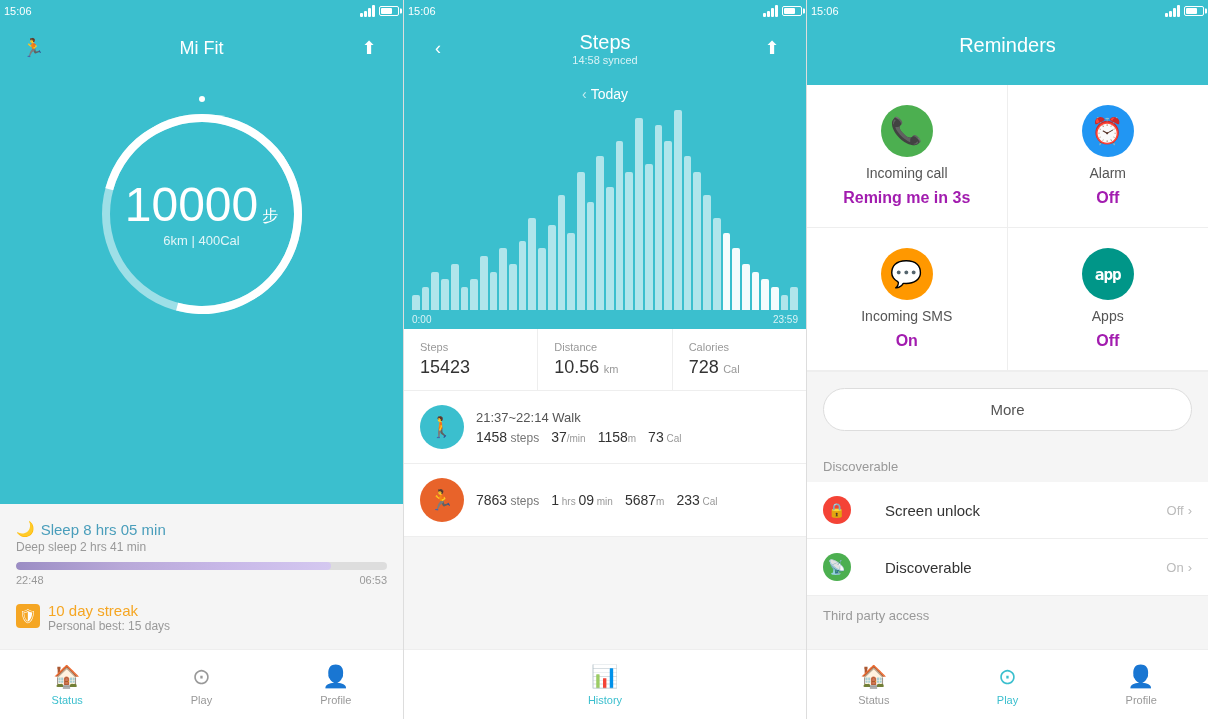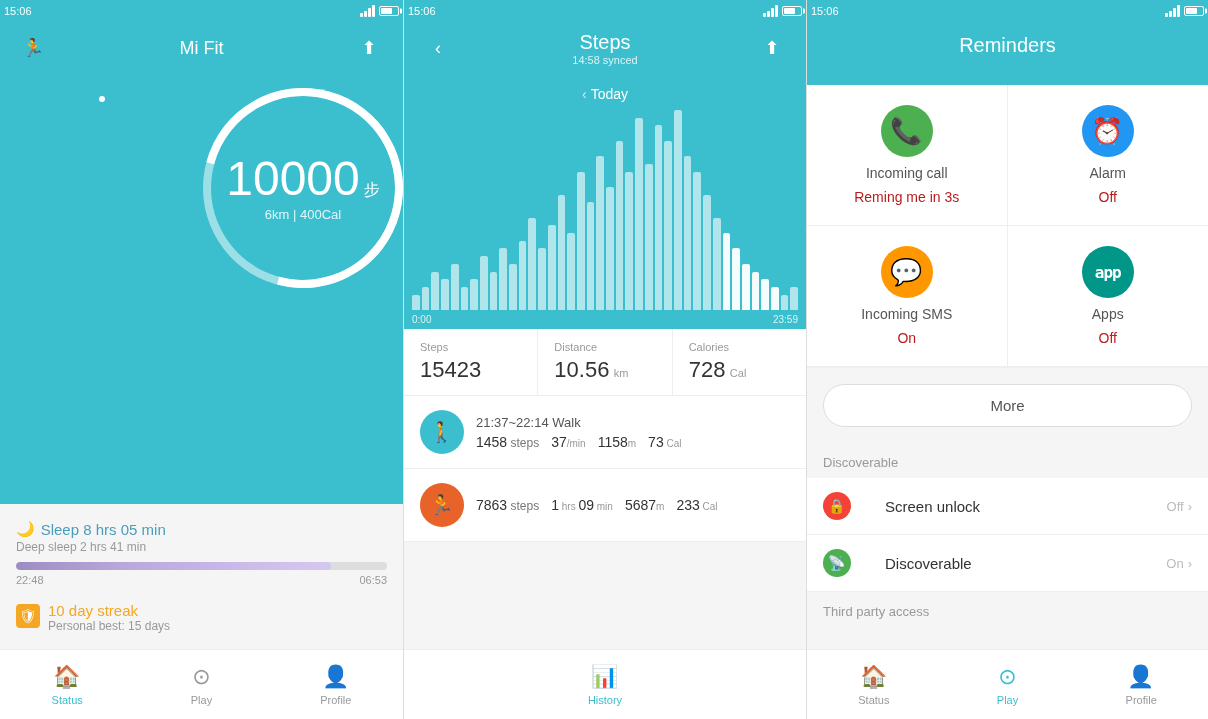--- a/index.html
+++ b/index.html
@@ -4,21 +4,21 @@
   <style>
     * { margin: 0; padding: 0; box-sizing: border-box; }
     body { font-family: -apple-system, 'Helvetica Neue', Arial, sans-serif; width: 1208px; height: 719px; overflow: hidden; display: flex; flex-direction: column; }
 
     .screens-container { display: flex; width: 1208px; height: 719px; }
 
     
     .screen1 { width: 403px; height: 719px; display: flex; flex-direction: column; background: #f5f5f5; }
     .screen1-title-bar { background: #3bbfce; color: white; display: flex; align-items: center; justify-content: space-between; padding: 8px 16px 12px; }
     .screen1-title { font-size: 18px; font-weight: 300; text-align: center; }
-    .screen1-circle-area { background: #3bbfce; display: flex; flex-direction: row; padding: 10px 0 30px; flex: 1; }
+    .screen1-circle-area { background: #3bbfce; display: flex; flex-direction: column; align-items: center; padding: 10px 0 30px; flex: 1; }
     .circle-ring { width: 200px; height: 200px; border-radius: 50%; border: 8px solid rgba(255,255,255,0.5); display: flex; flex-direction: column; align-items: center; justify-content: center; position: relative; }
     .circle-ring::before { content: ''; position: absolute; top: -8px; left: -8px; right: -8px; bottom: -8px; border-radius: 50%; border: 8px solid transparent; border-top: 8px solid white; border-right: 8px solid white; border-bottom: 8px solid white; transform: rotate(-30deg); }
     .steps-number { font-size: 48px; font-weight: 200; color: white; line-height: 1; }
     .steps-unit { font-size: 16px; color: white; font-weight: 300; }
     .steps-detail { font-size: 13px; color: rgba(255,255,255,0.85); margin-top: 4px; }
     .dot-indicator { width: 6px; height: 6px; background: white; border-radius: 50%; margin: 8px auto 12px; }
 
     .screen1-bottom { background: #f5f5f5; padding: 16px; }
     .sleep-section { display: flex; flex-direction: column; margin-bottom: 16px; }
     .sleep-title { color: #4a9ebb; font-size: 15px; font-weight: 500; display: flex; align-items: center; gap: 6px; }
@@ -49,21 +49,21 @@
     .today-nav { display: flex; align-items: center; justify-content: center; color: white; font-size: 14px; gap: 4px; padding: 4px 0 8px; }
     .chart-bars { display: flex; align-items: flex-end; height: 200px; padding: 0 8px; gap: 2px; }
     .bar { background: rgba(255,255,255,0.6); border-radius: 2px 2px 0 0; flex: 1; min-width: 3px; }
     .bar.highlight { background: rgba(255,255,255,0.95); }
     .chart-time-labels { display: flex; justify-content: space-between; padding: 4px 8px; color: rgba(255,255,255,0.8); font-size: 10px; background: #3bbfce; }
 
     .stats-row { display: flex; background: white; border-bottom: 1px solid #eee; }
     .stat-cell { flex: 1; padding: 12px 16px; border-right: 1px solid #eee; }
     .stat-cell:last-child { border-right: none; }
     .stat-label { font-size: 11px; color: #999; margin-bottom: 4px; }
-    .stat-value { font-size: 22px; font-weight: 300; color: #333; }
+    .stat-value { font-size: 18px; font-weight: 300; color: #333; }
     .stat-unit { font-size: 11px; color: #999; }
 
     .activity-list { flex: 1; overflow: hidden; }
     .activity-item { display: flex; align-items: center; padding: 14px 16px; border-bottom: 1px solid #eee; background: white; gap: 12px; }
     .activity-icon-circle { width: 44px; height: 44px; border-radius: 50%; display: flex; align-items: center; justify-content: center; color: white; font-size: 20px; flex-shrink: 0; }
     .walk-circle { background: #3bbfce; }
     .run-circle { background: #e8632a; }
     .activity-details { flex: 1; }
     .activity-time-title { font-size: 13px; color: #555; font-weight: 500; margin-bottom: 4px; }
     .activity-metrics { display: flex; gap: 12px; flex-wrap: wrap; }
@@ -80,21 +80,21 @@
 
     .reminders-grid { display: grid; grid-template-columns: 1fr 1fr; background: white; border-bottom: 1px solid #eee; }
     .reminder-cell { display: flex; flex-direction: column; align-items: center; padding: 20px 16px; border-right: 1px solid #eee; border-bottom: 1px solid #eee; gap: 8px; }
     .reminder-cell:nth-child(2n) { border-right: none; }
     .reminder-icon-circle { width: 52px; height: 52px; border-radius: 50%; display: flex; align-items: center; justify-content: center; font-size: 26px; }
     .green-circle { background: #4caf50; }
     .blue-circle { background: #2196f3; }
     .orange-circle { background: #ff9800; }
     .teal-circle { background: #009688; }
     .reminder-name { font-size: 14px; color: #555; font-weight: 400; }
-    .reminder-status { font-size: 14px; color: #b91c1c; }
+    .reminder-status { font-size: 16px; color: #a21caf; font-weight: bold; }
 
     .more-button { margin: 16px; background: white; border: 1px solid #ddd; border-radius: 24px; padding: 12px; text-align: center; font-size: 15px; color: #555; cursor: pointer; }
 
     .section-header { padding: 12px 16px 8px; font-size: 13px; color: #999; }
 
     .setting-row { background: white; padding: 14px 16px; display: flex; align-items: center; justify-content: space-between; border-bottom: 1px solid #eee; }
     .setting-left { display: flex; align-items: center; gap: 10px; }
     .setting-icon-circle { width: 28px; height: 28px; border-radius: 50%; display: flex; align-items: center; justify-content: center; font-size: 14px; }
     .red-lock { background: #f44336; color: white; }
     .green-disc { background: #4caf50; color: white; }

